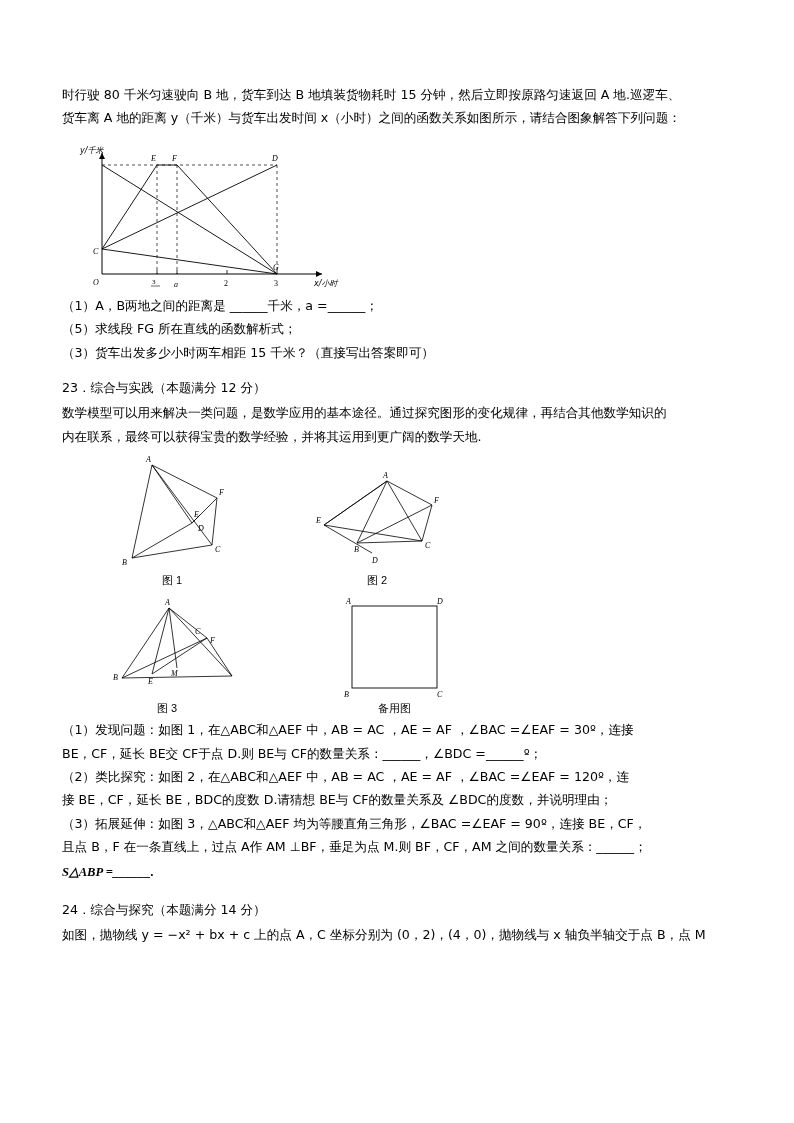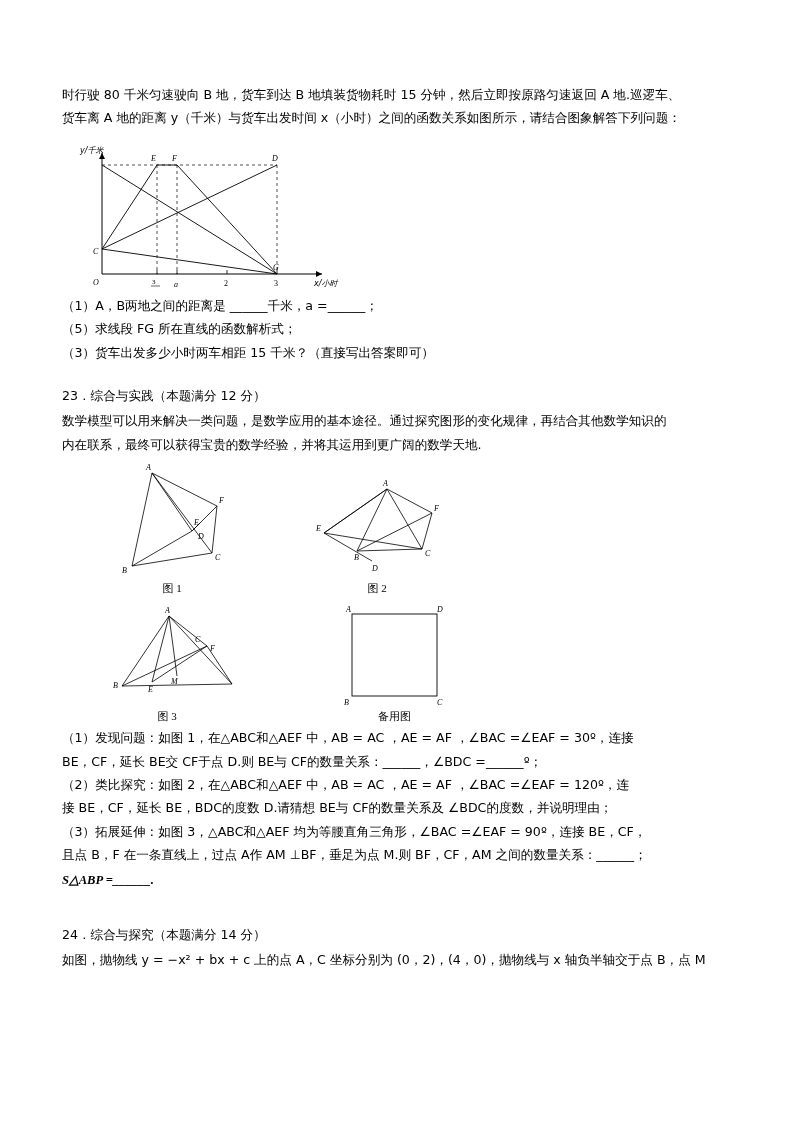--- a/index.html
+++ b/index.html
@@ -29,28 +29,28 @@
     width: 672px;
   }
   p {
     margin: 0 0 2px 0;
     font-size: 13.2px;
     line-height: 1.62;
     text-align: justify;
   }
   .cn { font-family: "DejaVu Sans", sans-serif; font-size: 12.6px; }
   .bi { font-style: italic; font-weight: bold; font-family: "Liberation Serif", serif; }
-  .q-head { margin-top: 22px; margin-bottom: 4px; }
+  .q-head { margin-top: 14px; margin-bottom: 4px; }
   .sub { margin-left: 0; }
   .figwrap { position: relative; }
   svg { display: block; }
   .fig-caption {
     text-align: center;
     font-size: 11px;
-    font-family: Liberation Serif, serif;
+    font-family: Liberation Sans, sans-serif;
   }
   .figrow { display: flex; align-items: flex-end; }
 </style>
 </head>
 <body>
 
 <div class="page">
   <div class="content">
 
     <p>
@@ -208,21 +208,21 @@
     <p class="sub">
       <span class="cn">（3）拓展延伸：如图 3，△ABC和△AEF 均为等腰直角三角形，∠BAC =∠EAF = 90º，连接 BE，CF，</span>
     </p>
     <p class="sub">
       <span class="cn">且点 B，F 在一条直线上，过点 A作 AM ⊥BF，垂足为点 M.则 BF，CF，AM 之间的数量关系：______；</span>
     </p>
     <p class="sub" style="margin-top:4px;">
       <span class="cn bi">S△ABP =______.</span>
     </p>
 
-    <p class="q-head" style="margin-top:33px;">
+    <p class="q-head" style="margin-top:16px;">
       <span class="cn">24．综合与探究（本题满分 14 分）</span>
     </p>
     <p>
       <span class="cn">如图，抛物线 y = −x² + bx + c 上的点 A，C 坐标分别为 (0，2)，(4，0)，抛物线与 x 轴负半轴交于点 B，点 M</span>
     </p>
 
   </div>
 </div>
 
 </body></html>

